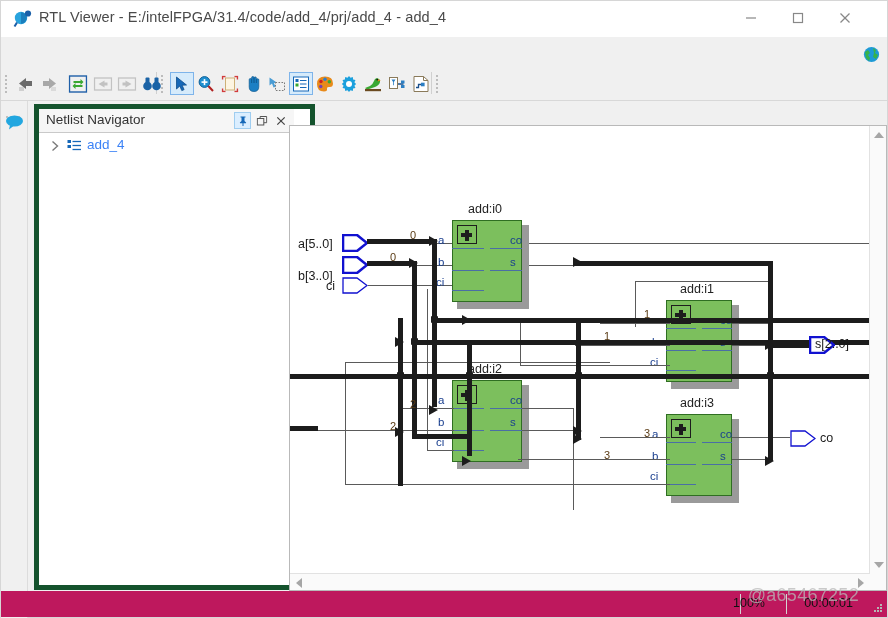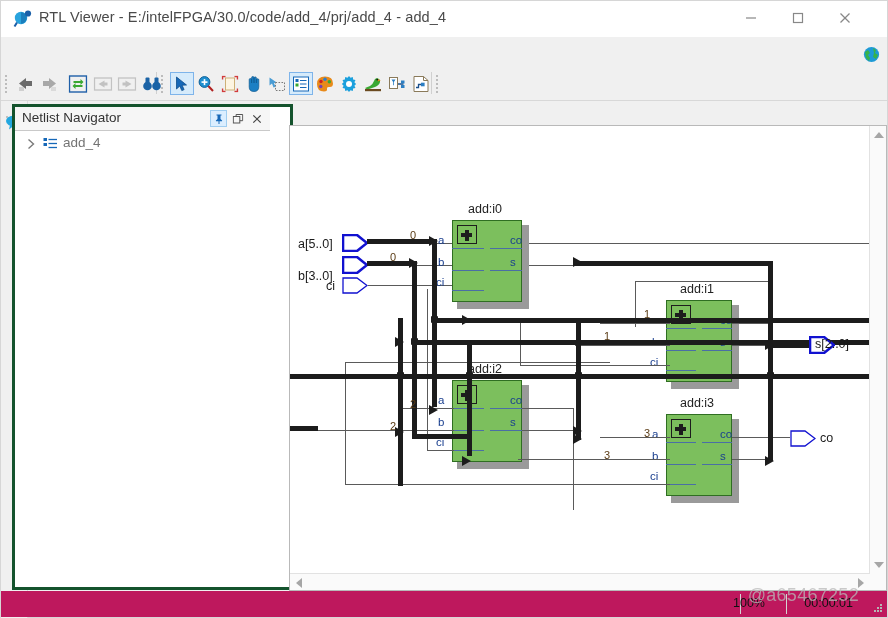--- a/index.html
+++ b/index.html
@@ -58,34 +58,34 @@
                 border-top:5px solid #333;}
 
   
   .rail{position:absolute;left:0;top:100px;width:26px;height:517px;background:#f0f0f0;
         border-right:1px solid #dcdcdc;}
   .rail .g{position:absolute;left:5px;top:3px;}
   .rail .g i{display:inline-block;width:2px;height:2px;background:#c0c0c0;margin-right:2px;}
   .chat{position:absolute;left:4px;top:13px;width:19px;height:16px;}
 
   
-  .nav{position:absolute;left:11px;top:103px;width:281px;height:486px;background:#fff;
-       border:3px solid #14532d;box-sizing:border-box;}
+  .nav{position:absolute;left:33px;top:103px;width:281px;height:486px;background:#fff;
+       border:5px solid #14532d;box-sizing:border-box;}
   .nav-hd{position:absolute;left:0;top:0;width:255px;height:23px;background:#f6f6f6;
           border-bottom:1px solid #c9c9c9;}
   .nav-title{position:absolute;left:7px;top:3px;font-size:13.5px;color:#333;}
   .nav-btn{position:absolute;top:3px;width:17px;height:17px;cursor:default;}
   .nav-btn svg{position:absolute;left:50%;top:50%;transform:translate(-50%,-50%);}
   .nav-btn.pin{right:43px;background:#dbeeff;border:1px solid #9fcdf0;box-sizing:border-box;}
   .nav-btn.undock{right:24px;}
   .nav-btn.close{right:5px;}
   .tree-row{position:absolute;left:0;top:26px;width:255px;height:22px;cursor:default;}
   .tree-arrow{position:absolute;left:11px;top:5px;width:10px;height:12px;}
   .tree-ico{position:absolute;left:28px;top:4px;width:15px;height:14px;}
-  .tree-lbl{position:absolute;left:48px;top:2px;font-size:13.5px;color:#737373;}
+  .tree-lbl{position:absolute;left:48px;top:2px;font-size:13.5px;color:#3b82f6;}
 
   
   .tabstrip{position:absolute;left:288px;top:101px;width:598px;height:24px;background:#f0f0f0;}
   .tab{position:absolute;left:0;top:0;height:24px;background:#fff;
        border:1px solid #b9b9b9;border-bottom:1px solid #fff;box-sizing:border-box;
        padding:0 10px 0 27px;line-height:23px;font-size:13.5px;color:#222;cursor:default;}
   .tab .ti{position:absolute;left:6px;top:4px;width:17px;height:15px;}
   .newtab{position:absolute;left:101px;top:0;width:24px;height:24px;background:#f3f3f3;
           border:1px solid #b9b9b9;box-sizing:border-box;cursor:default;}
   .newtab span{position:absolute;left:50%;top:50%;transform:translate(-50%,-52%);
@@ -138,21 +138,21 @@
 
 <div id="app">
 
   <div class="titlebar">
     <svg class="title-icon" viewBox="0 0 20 18">
       <circle cx="8" cy="8" r="6.2" fill="#29a3dd"></circle>
       <path d="M8 2.2 A5.8 5.8 0 0 1 8 13.8 Z" fill="#1b7fbd"></path>
       <circle cx="15" cy="3.5" r="3.1" fill="#1a5fa8"></circle>
       <path d="M4 12.5 L1.5 16.5" stroke="#1a5fa8" stroke-width="2" fill="none"></path>
     </svg>
-    <div class="title-text">RTL Viewer - E:/intelFPGA/30.0/code/add_4/prj/add_4 - add_4</div>
+    <div class="title-text">RTL Viewer - E:/intelFPGA/31.4/code/add_4/prj/add_4 - add_4</div>
 
     <div class="winbtn" id="btn-min">
       <svg width="12" height="12" viewBox="0 0 12 12">
         <line x1="1" y1="6" x2="11" y2="6" stroke="#888" stroke-width="1.2"></line>
       </svg>
     </div>
     <div class="winbtn" id="btn-max">
       <svg width="12" height="12" viewBox="0 0 12 12">
         <rect x="1.5" y="1.5" width="9" height="9" fill="none" stroke="#888" stroke-width="1.2"></rect>
       </svg>

